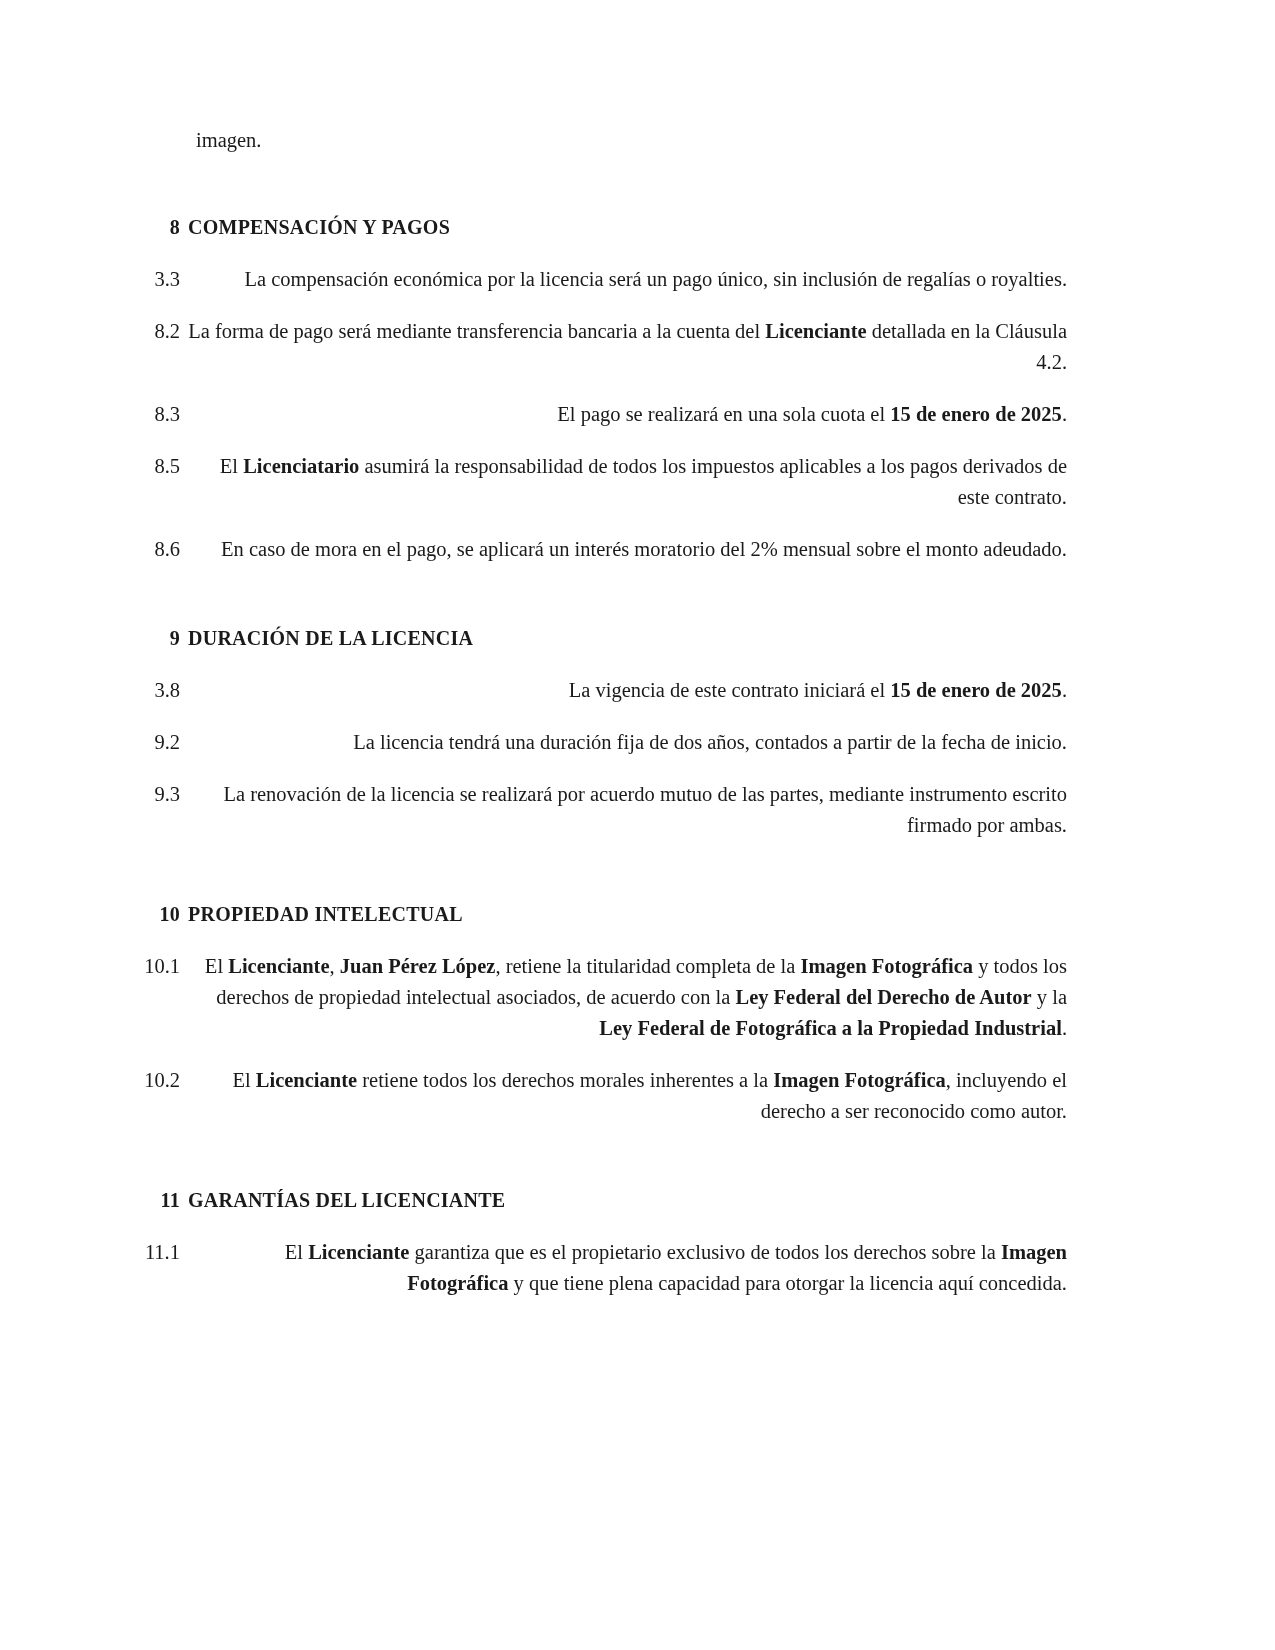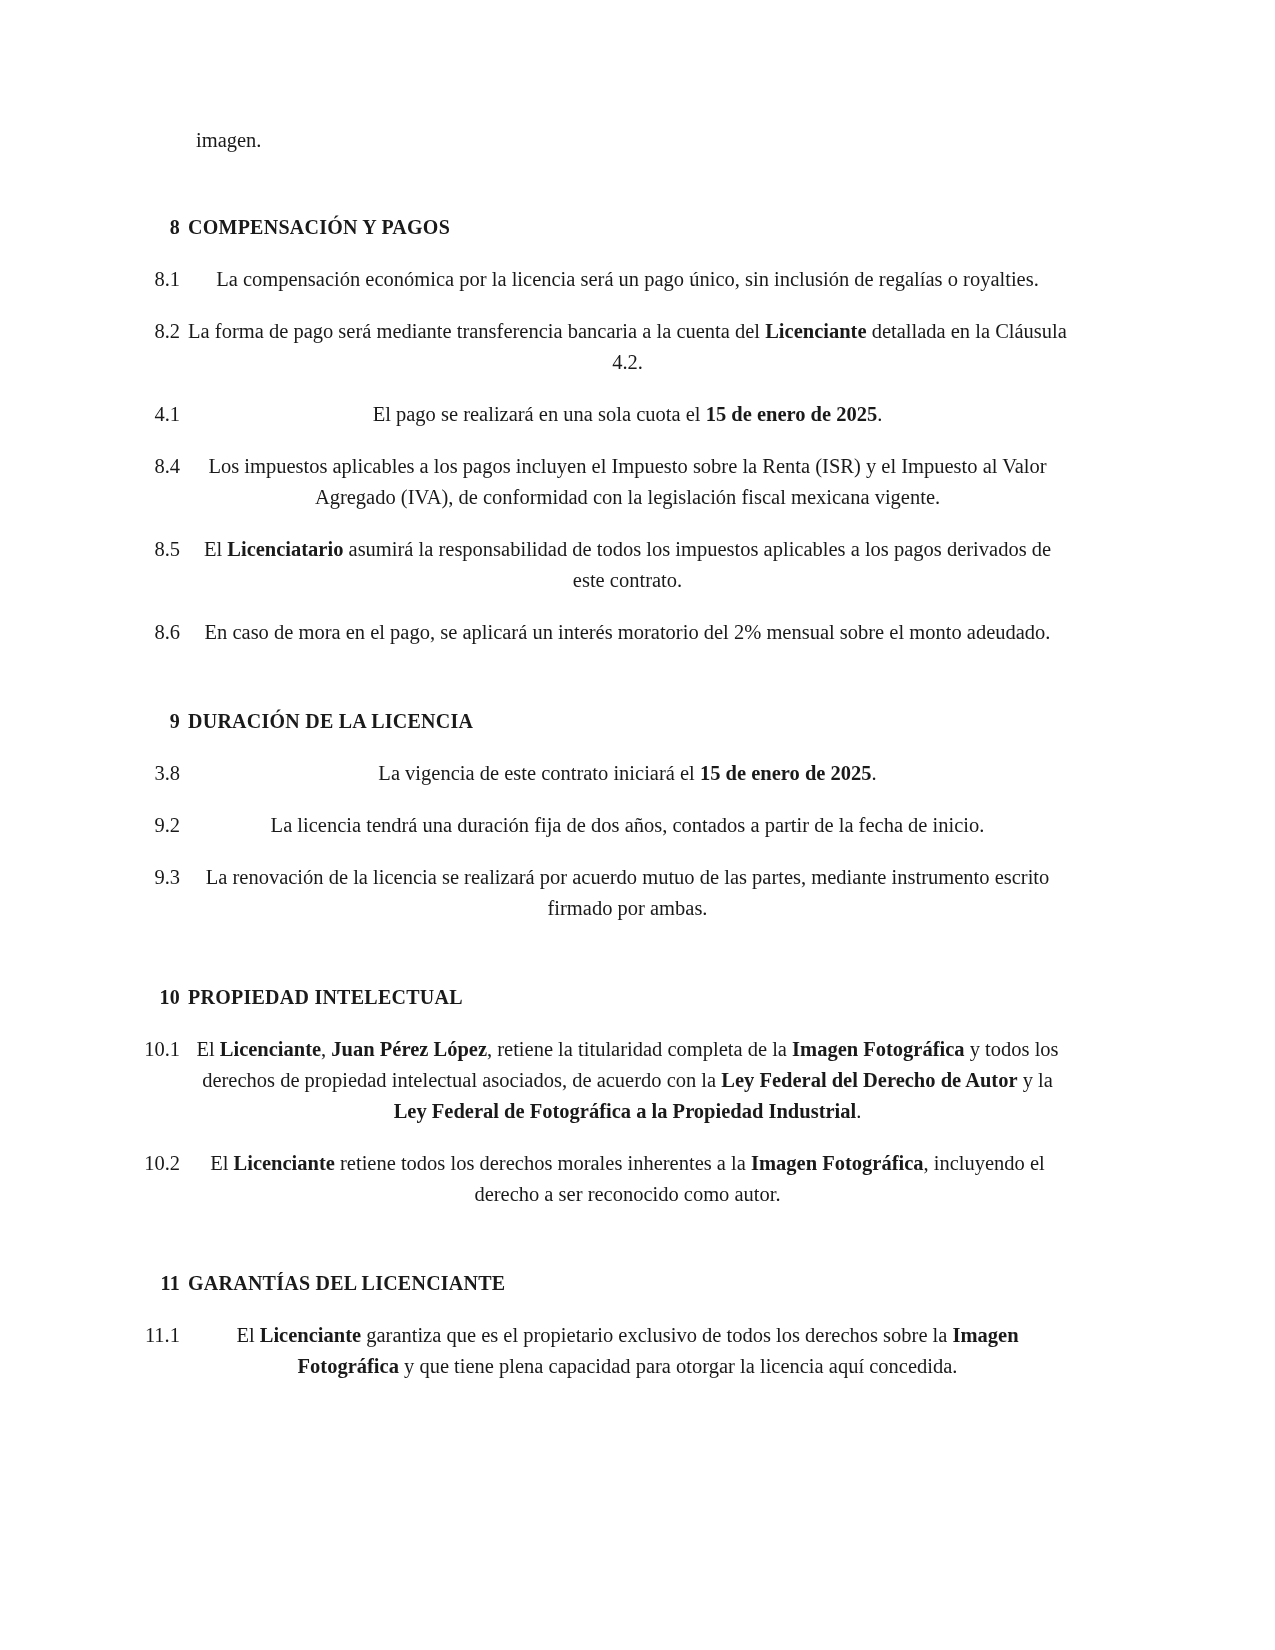--- a/index.html
+++ b/index.html
@@ -66,21 +66,21 @@
   .clause .num {
     width: 51px;
     flex: 0 0 51px;
     text-align: right;
     padding-right: 8px;
     box-sizing: border-box;
     white-space: nowrap;
   }
   .clause .body {
     flex: 1 1 auto;
-    text-align: center;
+    text-align: right;
   }
   .clause b {
     font-weight: bold;
     font-family: Liberation Serif, serif;
   }
 
   
   .section-heading + .clause {
     margin-top: 0;
   }
@@ -99,34 +99,30 @@
 
     <p class="continuation">imagen.</p>
 
     <div id="sections-root">
         <div class="group">
           <div class="section-heading">
             <span class="num">8</span>
             <span class="title">COMPENSACIÓN Y PAGOS</span>
           </div>
           <div class="clause">
-            <span class="num">8.1</span>
+            <span class="num">3.3</span>
             <span class="body">La compensación económica por la licencia será un pago único, sin inclusión de regalías o royalties.</span>
           </div>
           <div class="clause">
             <span class="num">8.2</span>
             <span class="body">La forma de pago será mediante transferencia bancaria a la cuenta del <b>Licenciante</b> detallada en la Cláusula 4.2.</span>
           </div>
           <div class="clause">
-            <span class="num">4.1</span>
+            <span class="num">8.3</span>
             <span class="body">El pago se realizará en una sola cuota el <b>15 de enero de 2025</b>.</span>
-          </div>
-          <div class="clause">
-            <span class="num">8.4</span>
-            <span class="body">Los impuestos aplicables a los pagos incluyen el Impuesto sobre la Renta (ISR) y el Impuesto al Valor Agregado (IVA), de conformidad con la legislación fiscal mexicana vigente.</span>
           </div>
           <div class="clause">
             <span class="num">8.5</span>
             <span class="body">El <b>Licenciatario</b> asumirá la responsabilidad de todos los impuestos aplicables a los pagos derivados de este contrato.</span>
           </div>
           <div class="clause">
             <span class="num">8.6</span>
             <span class="body">En caso de mora en el pago, se aplicará un interés moratorio del 2% mensual sobre el monto adeudado.</span>
           </div>
         </div>

